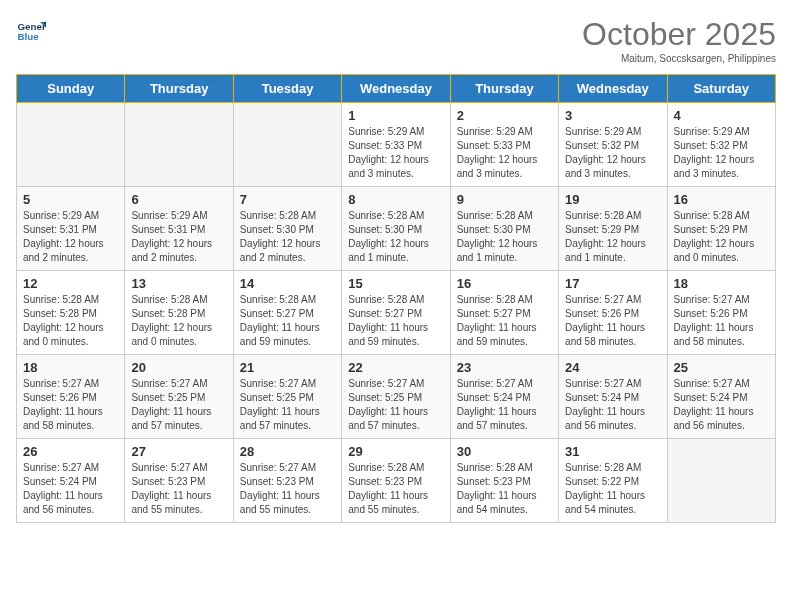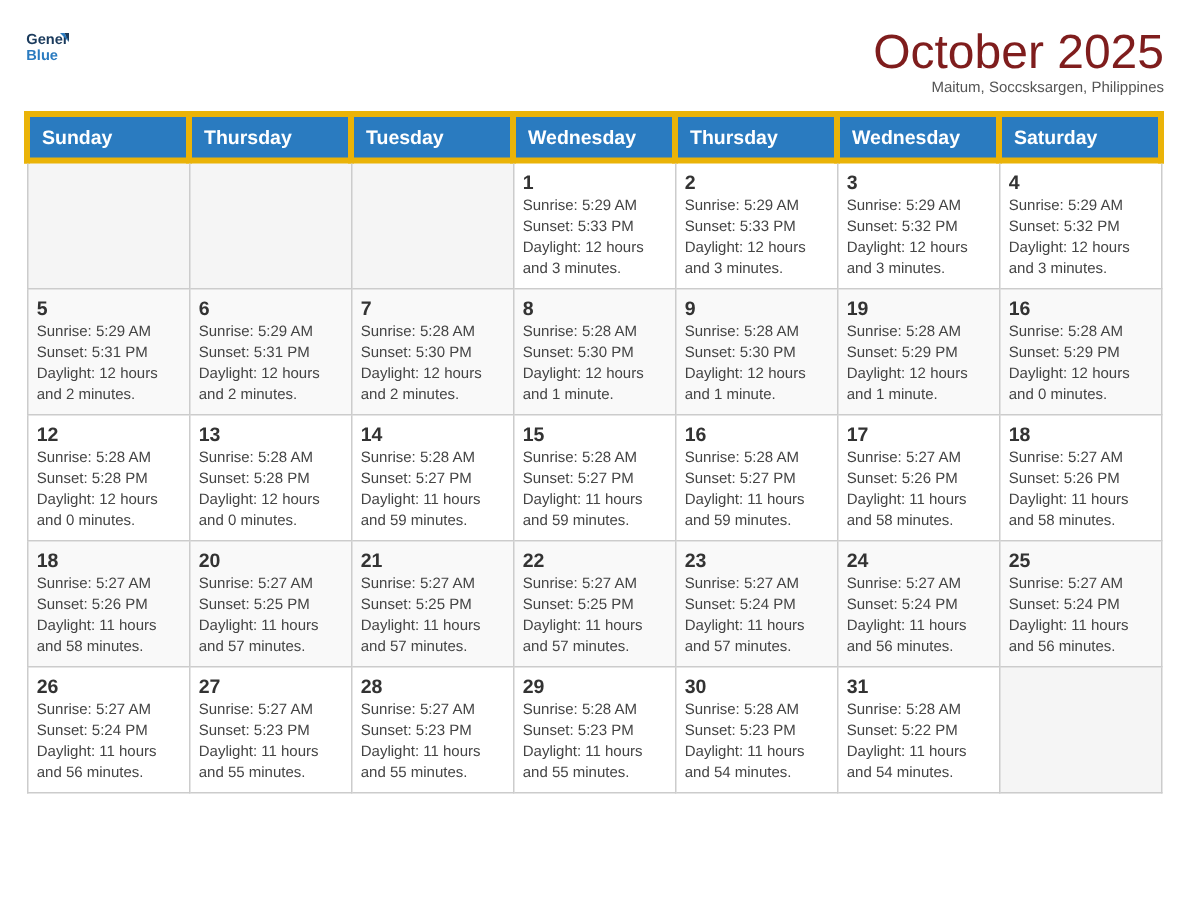--- a/index.html
+++ b/index.html
@@ -23,40 +23,40 @@
     }
     .logo-icon {
       width: 30px;
       height: 30px;
     }
     .title-section {
       text-align: right;
     }
     .calendar-title {
       font-size: 32px;
-      color: #7f1d1d;
+      color: #737373;
       font-weight: normal;
     }
     .calendar-subtitle {
       font-size: 10px;
       color: #555;
     }
     .calendar-table {
       width: 100%;
       border-collapse: collapse;
       border: 1px solid #ccc;
     }
     .calendar-table th {
       background-color: #2a7bc0;
       color: white;
-      text-align: left;
+      text-align: center;
       padding: 6px 8px;
       font-size: 13px;
       font-weight: bold;
-      border: 4px solid #eab308;
+      border: 1px solid #eab308;
     }
     .calendar-table td {
       vertical-align: top;
       padding: 5px 6px;
       border: 1px solid #ccc;
       width: calc(100% / 7);
       min-height: 80px;
       font-size: 10.5px;
       color: #333;
       background: #fff;

